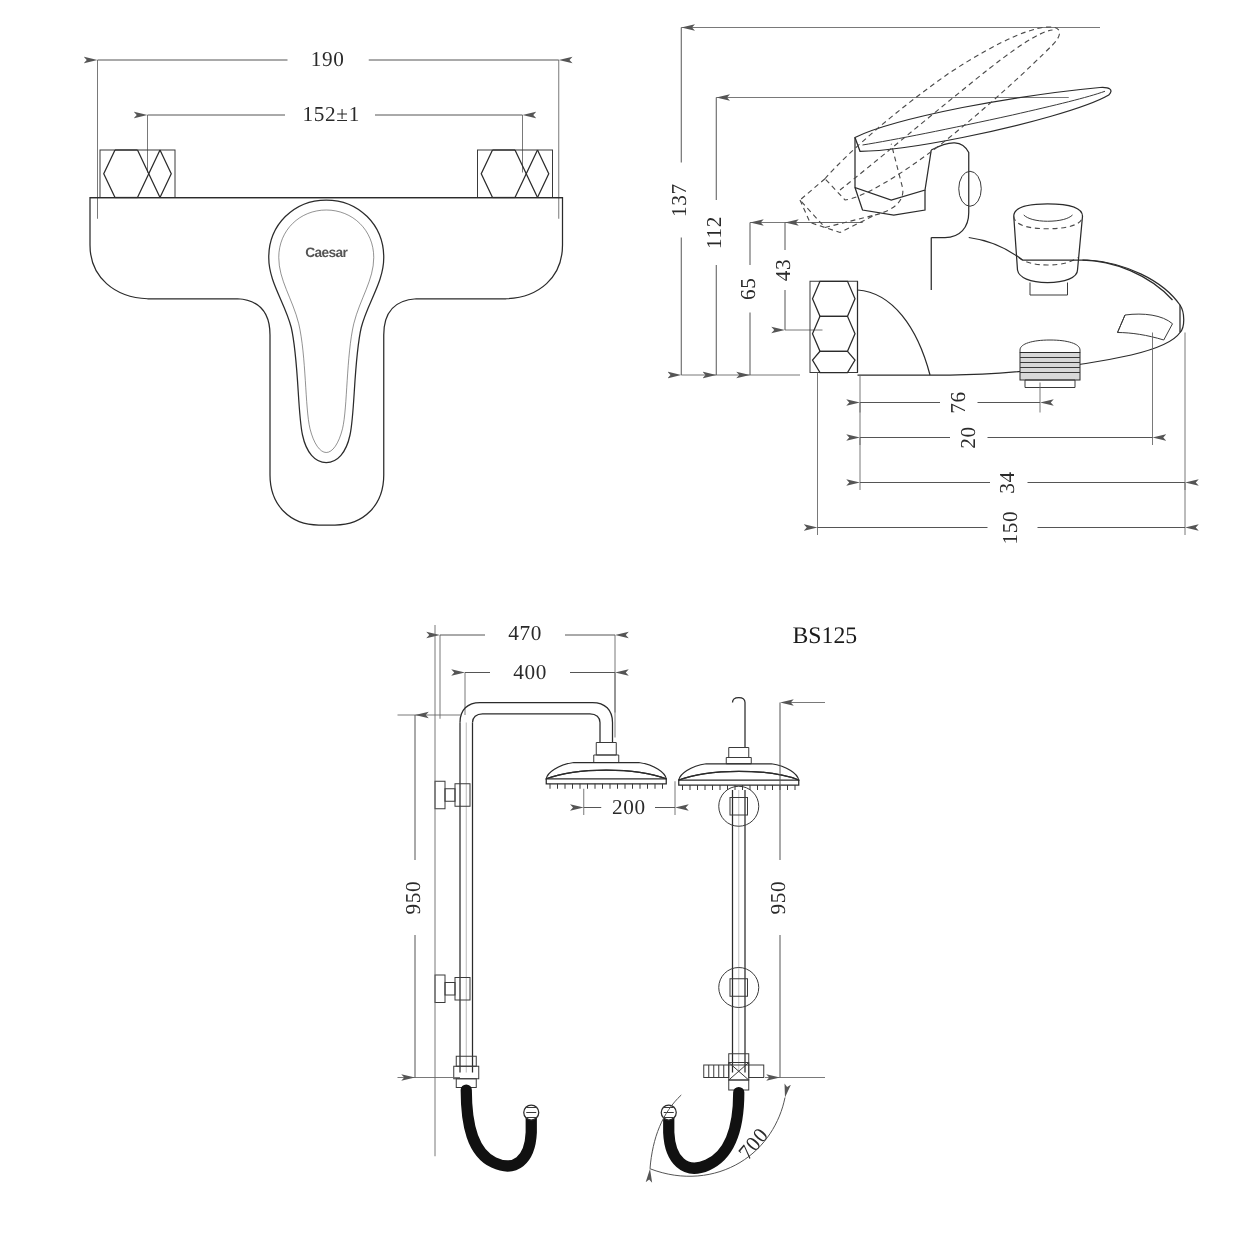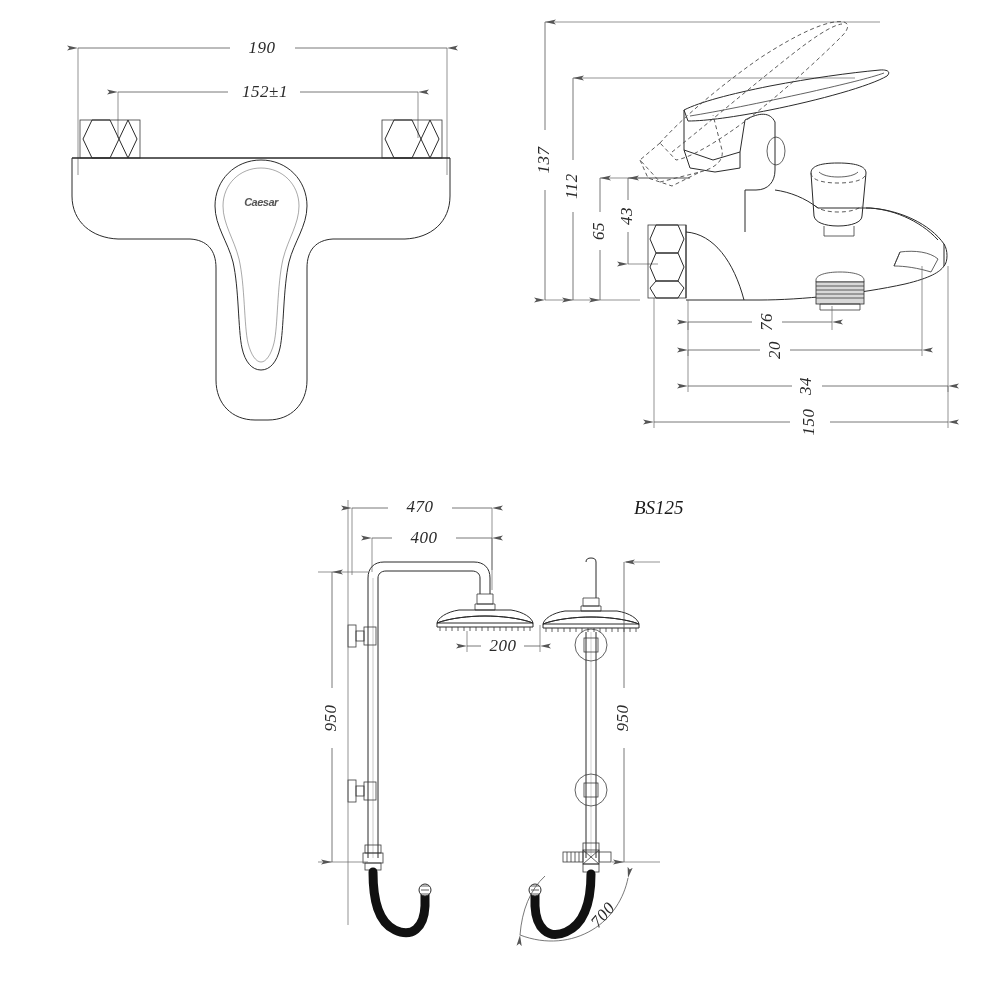--- a/index.html
+++ b/index.html
@@ -4,21 +4,21 @@
 <title>Technical Drawing BS125</title>
 <style>
   html,body{margin:0;padding:0;background:#ffffff;}
   body{
     width:1000px;height:1000px;
     font-family:"Liberation Serif", serif;
     color:#1a1a1a;
     overflow:hidden;
     position:relative;
   }
-  #sheet{position:absolute;inset:0;width:1000px;height:948px;font-style:italic;}
+  #sheet{position:absolute;inset:0;width:1000px;height:948px;}
   svg{display:block;}
   .dimtext{
     font-family:"Liberation Serif", serif;
     font-size:17px;
     fill:#2a2a2a;
     text-anchor:middle;
     dominant-baseline:middle;
     letter-spacing:0.5px;
   }
   .modeltext{

